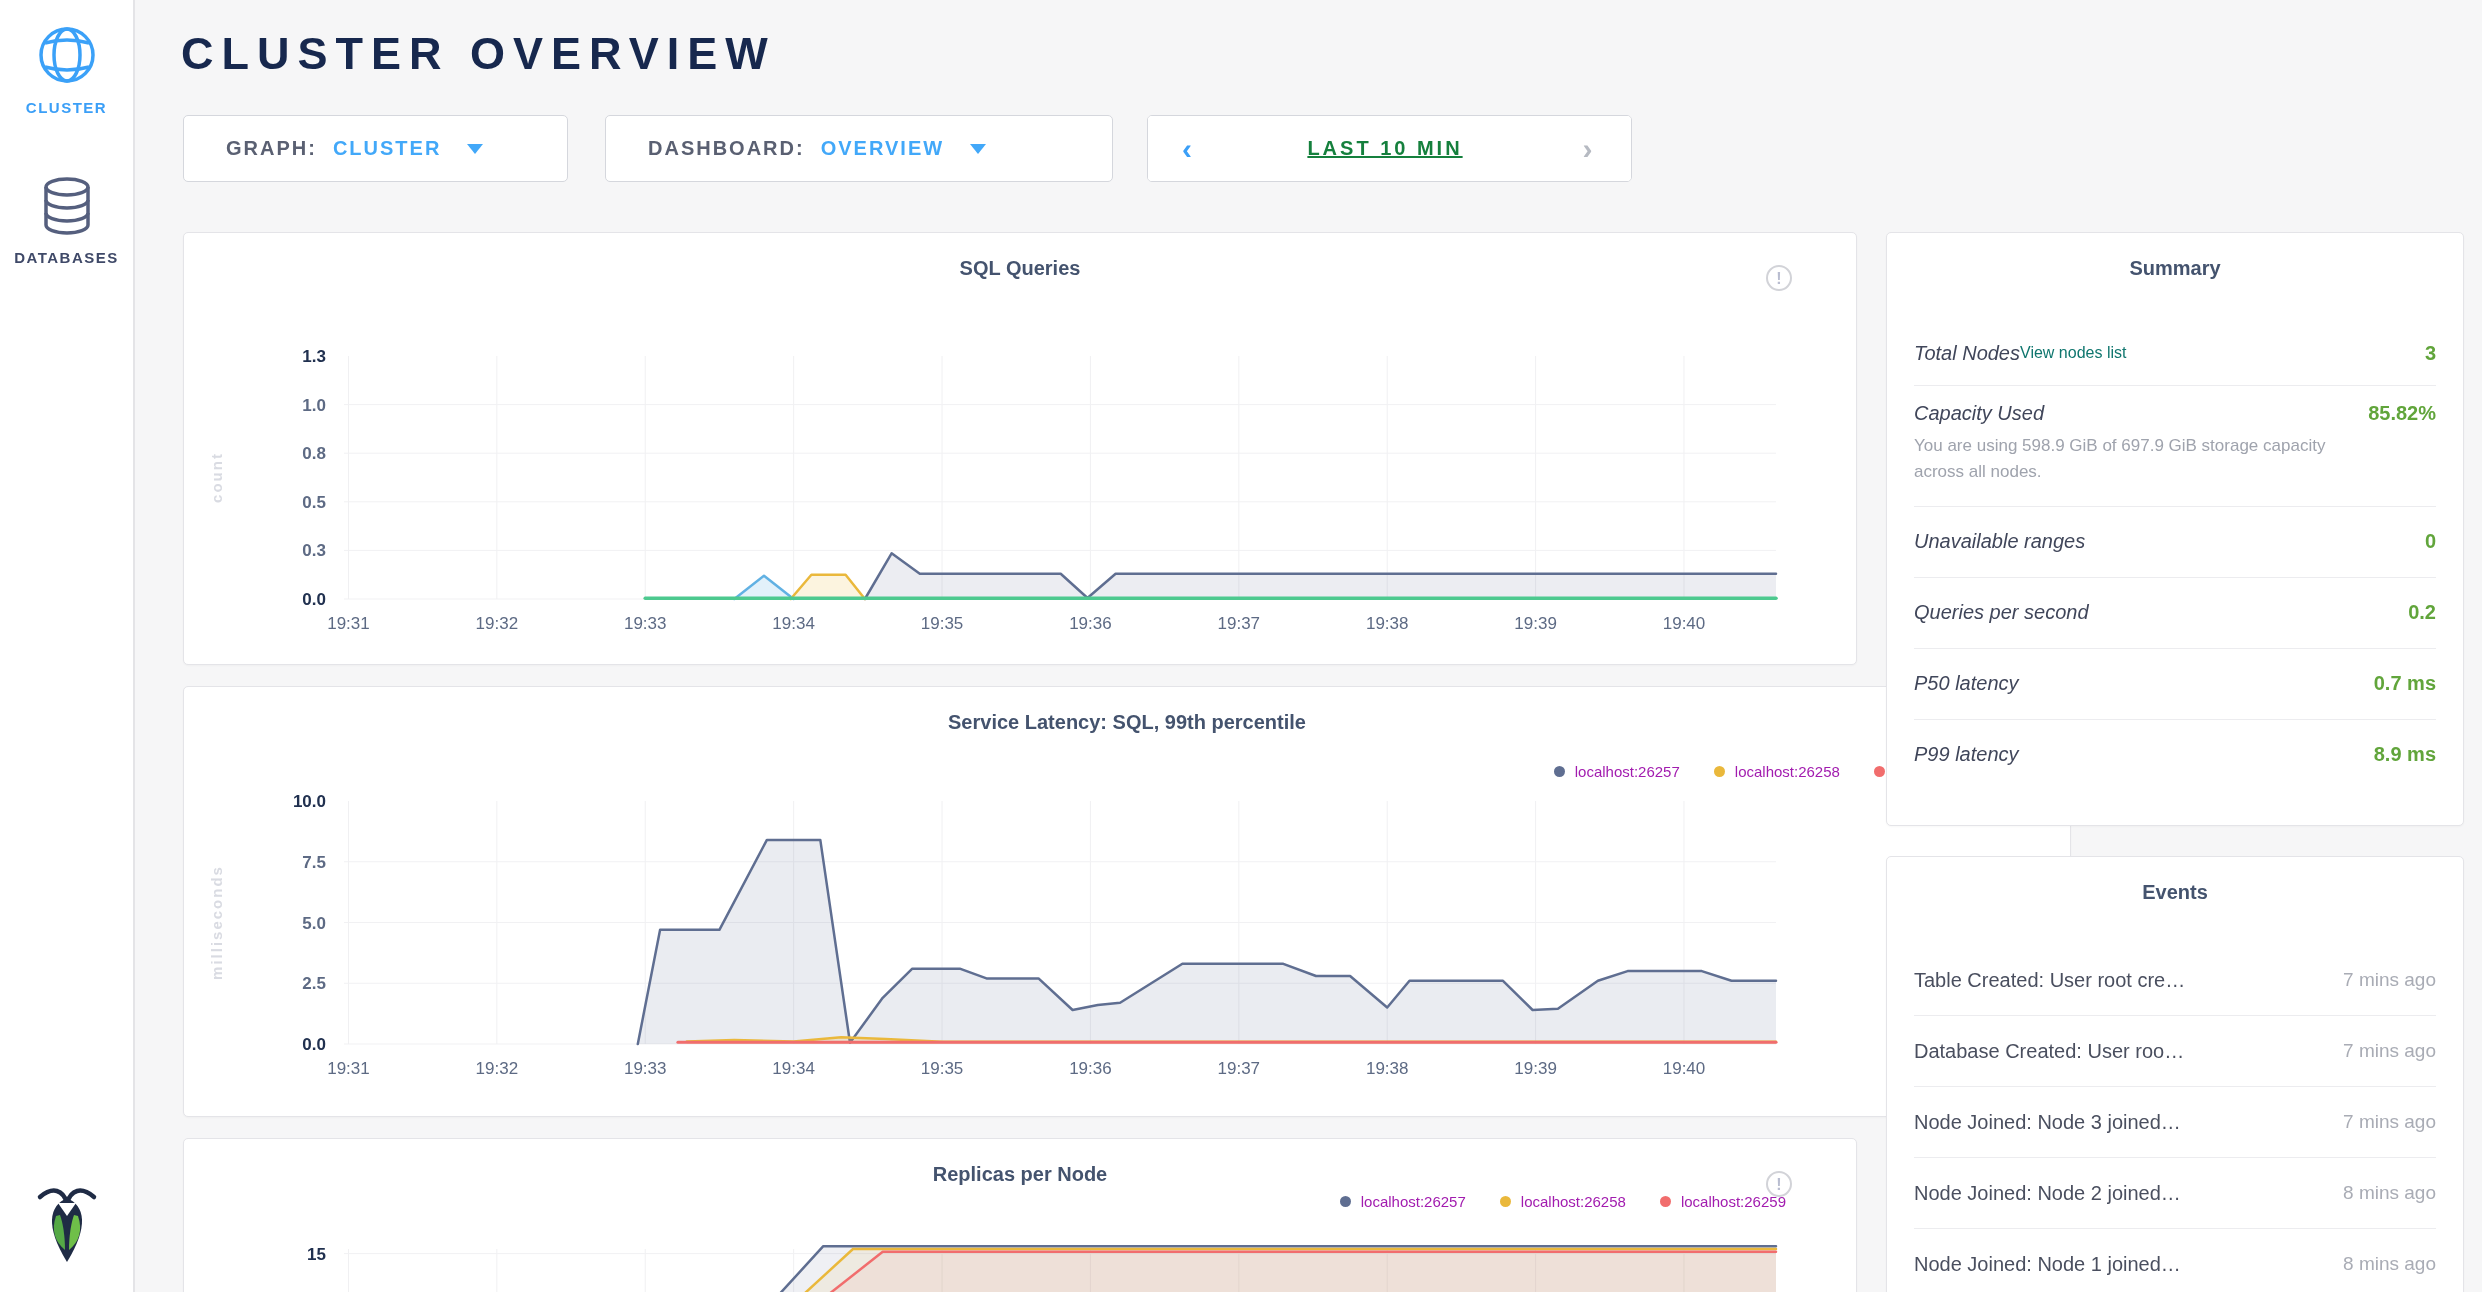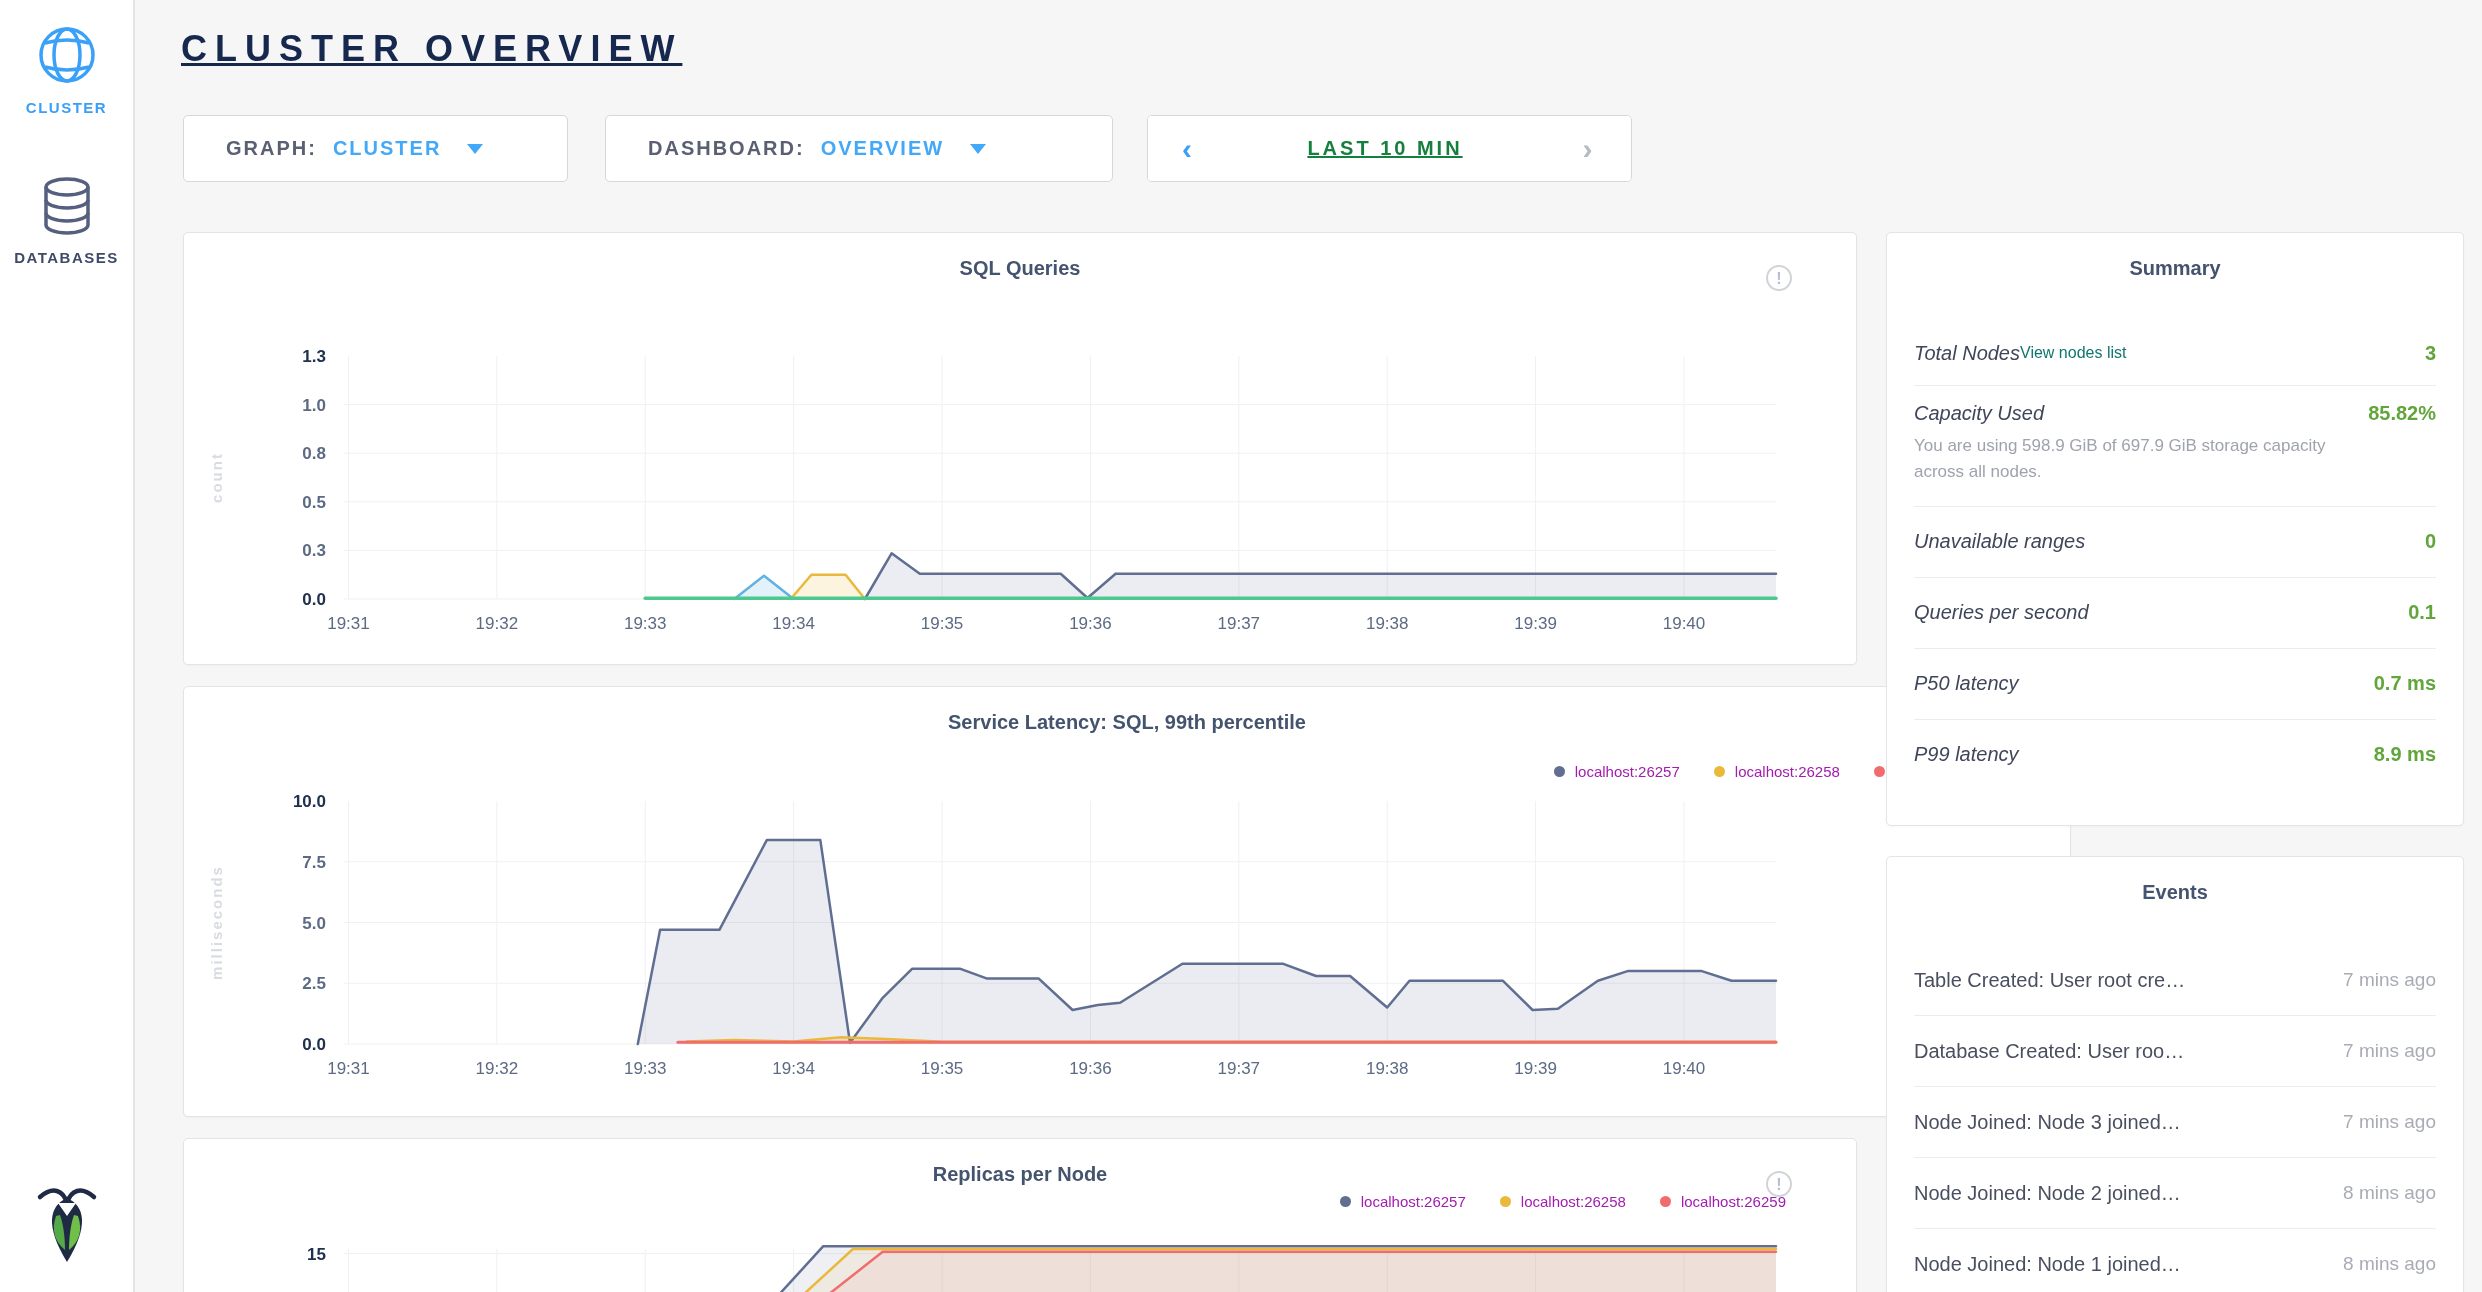--- a/index.html
+++ b/index.html
@@ -9,21 +9,21 @@
   .sidebar{position:absolute;left:0;top:0;width:135px;height:100%;background:#fff;border-right:2px solid #e4e4e7;box-sizing:border-box;z-index:5;}
   .nav-item{position:absolute;left:0;width:133px;display:flex;flex-direction:column;align-items:center;gap:13px;cursor:pointer;}
   .nav-item .lbl{font-size:15px;font-weight:700;letter-spacing:1.5px;}
   .nav-cluster{top:24px;}
   .nav-cluster .lbl{color:#3b9ff7;}
   .nav-db{top:176px;align-items:center;}
   .nav-db .lbl{color:#3f4968;}
   .logo{position:absolute;bottom:22px;left:50%;transform:translateX(-50%);}
 
   
-  .page-title{position:absolute;left:181px;top:28px;margin:0;font-size:36px;font-weight:800;letter-spacing:8px;color:#17284e;text-decoration:underline;}
+  .page-title{position:absolute;left:181px;top:28px;margin:0;font-size:45px;font-weight:800;letter-spacing:8px;color:#17284e;}
   .dropdown{position:absolute;top:115px;height:67px;background:#fff;border:1px solid #d5d7dd;border-radius:5px;box-sizing:border-box;display:flex;align-items:center;padding-left:42px;gap:16px;cursor:pointer;font-family:"Liberation Sans",sans-serif;}
   .dd-graph{left:183px;width:385px;}
   .dd-dash{left:605px;width:508px;}
   .dd-label{font-size:20px;font-weight:600;letter-spacing:2px;color:#5a6072;}
   .dd-value{font-size:20px;font-weight:700;letter-spacing:2px;color:#42a8f9;}
   .caret{width:0;height:0;border-left:8px solid transparent;border-right:8px solid transparent;border-top:10px solid #42a8f9;margin-left:10px;}
   .timesel{position:absolute;left:1147px;top:115px;width:485px;height:67px;background:#fff;border:1px solid #d5d7dd;border-radius:5px;box-sizing:border-box;display:flex;overflow:hidden;}
   .timesel button{background:#fff;border:none;cursor:pointer;font-family:"Liberation Sans",sans-serif;padding:0;}
   .ts-prev{width:78px;border-right:1px solid #d5d7dd;color:#3b9ff7;font-size:30px;font-weight:700;}
   .ts-range{flex:1;font-size:20px;font-weight:700;letter-spacing:3px;color:#15803d;text-decoration:underline;}
@@ -298,21 +298,21 @@
           <span class="sval">85.82%</span>
         </div>
         <div class="subtext">You are using 598.9 GiB of 697.9 GiB storage capacity across all nodes.</div>
       </div>
       <div class="srow srow-simple">
         <span class="slabel">Unavailable ranges</span>
         <span class="sval">0</span>
       </div>
       <div class="srow srow-simple">
         <span class="slabel">Queries per second</span>
-        <span class="sval">0.1</span>
+        <span class="sval">0.2</span>
       </div>
       <div class="srow srow-simple">
         <span class="slabel">P50 latency</span>
         <span class="sval">0.7 ms</span>
       </div>
       <div class="srow srow-simple" style="border-bottom:none;">
         <span class="slabel">P99 latency</span>
         <span class="sval">8.9 ms</span>
       </div>
     </div>

